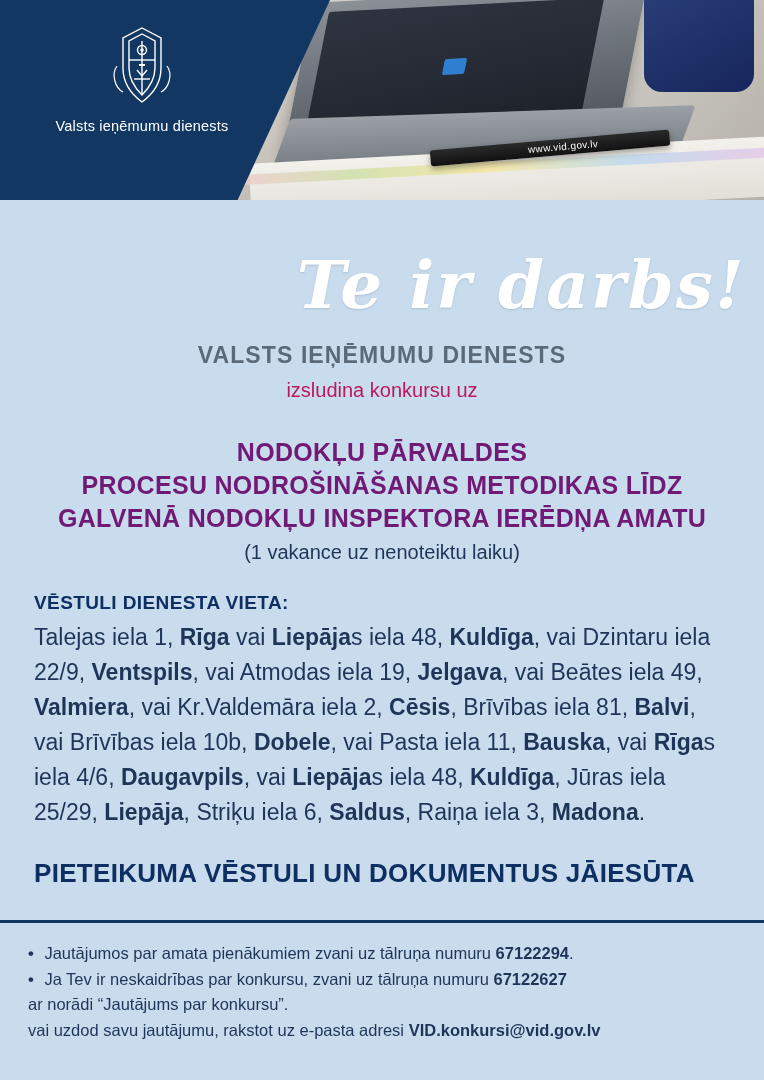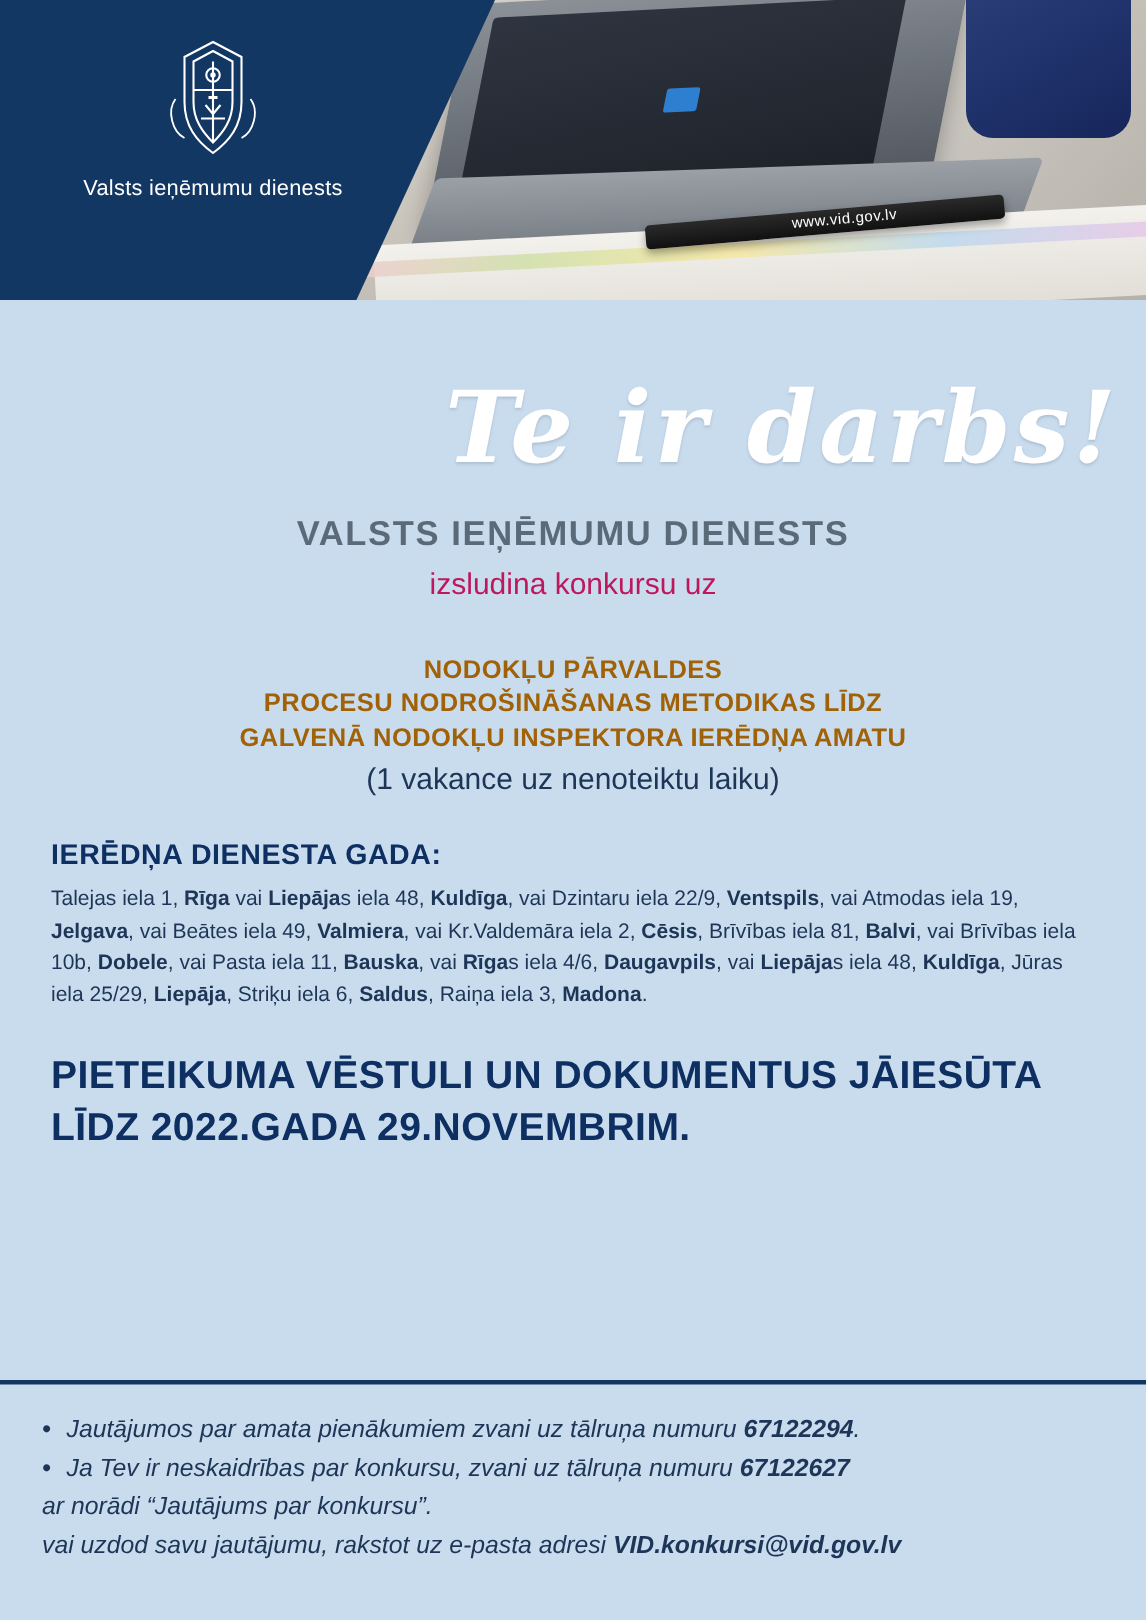--- a/index.html
+++ b/index.html
@@ -178,23 +178,23 @@
     letter-spacing: 1.1px;
     color: #5a6a78;
     margin-bottom: 10px;
   }
   .sub-line {
     font-size: 20px;
     color: #be185d;
     margin-bottom: 34px;
   }
   .position-title {
-    font-size: 17px;
-    font-weight: bold;
-    color: #a16207;
+    font-size: 25px;
+    font-weight: bold;
+    color: #701a75;
     line-height: 1.32;
     letter-spacing: 0.3px;
     margin-bottom: 6px;
   }
   .vacancy-note {
     font-size: 20px;
     color: #1d3557;
     margin-bottom: 28px;
   }
 
@@ -203,21 +203,21 @@
     padding: 0 16px;
   }
   .section-heading {
     font-size: 19px;
     font-weight: bold;
     color: #0e2f62;
     letter-spacing: 0.4px;
     margin: 14px 0 6px 0;
   }
   .places {
-    font-size: 14px;
+    font-size: 23px;
     line-height: 1.52;
     color: #1d3557;
   }
   .places b { font-weight: bold; }
   .deadline {
     font-size: 26px;
     font-weight: bold;
     color: #0e2f62;
     line-height: 1.34;
     letter-spacing: 0.3px;
@@ -230,21 +230,20 @@
   .footer {
     position: absolute;
     left: 0;
     bottom: 0;
     width: 764px;
     height: 160px;
     background: #c9dced;
     border-top: 3px solid #123763;
     box-sizing: border-box;
     padding: 18px 28px 10px 28px;
-    font-style: italic;
   }
   .footer-line {
     font-size: 16.5px;
     color: #1d3557;
     line-height: 1.55;
   }
   .footer-line .bullet {
     color: #1d3557;
     font-weight: bold;
     margin-right: 6px;
@@ -305,27 +304,26 @@
     <div class="sub-line">izsludina konkursu uz</div>
 
     <div class="position-title">
       <div>NODOKĻU PĀRVALDES</div>
       <div>PROCESU NODROŠINĀŠANAS METODIKAS LĪDZ</div>
       <div>GALVENĀ NODOKĻU INSPEKTORA IERĒDŅA AMATU</div>
     </div>
     <div class="vacancy-note">(1 vakance uz nenoteiktu laiku)</div>
 
     <div class="section">
-      <div class="section-heading">IERĒDŅA DIENESTA GADA:</div>
+      <div class="section-heading">VĒSTULI DIENESTA VIETA:</div>
       <div class="places">Talejas iela 1, <b>Rīga</b> vai <b>Liepāja</b>s iela 48, <b>Kuldīga</b>, vai Dzintaru iela 22/9, <b>Ventspils</b>, vai Atmodas iela 19, <b>Jelgava</b>, vai Beātes iela 49, <b>Valmiera</b>, vai Kr.Valdemāra iela 2, <b>Cēsis</b>, Brīvības iela 81, <b>Balvi</b>, vai Brīvības iela 10b, <b>Dobele</b>, vai Pasta iela 11, <b>Bauska</b>, vai <b>Rīga</b>s iela 4/6, <b>Daugavpils</b>, vai <b>Liepāja</b>s iela 48, <b>Kuldīga</b>, Jūras iela 25/29, <b>Liepāja</b>, Striķu iela 6, <b>Saldus</b>, Raiņa iela 3, <b>Madona</b>.</div>
     </div>
 
     <div class="deadline">
       <div>PIETEIKUMA VĒSTULI UN DOKUMENTUS JĀIESŪTA</div>
-      <div>LĪDZ 2022.GADA 29.NOVEMBRIM.</div>
     </div>
   </div>
 
   <div class="footer">
     <div class="footer-line">
       <span class="bullet">•</span>
       <span>Jautājumos par amata pienākumiem zvani uz tālruņa numuru </span><b>67122294</b><span>.</span>
     </div>
     <div class="footer-line">
       <span class="bullet">•</span>

